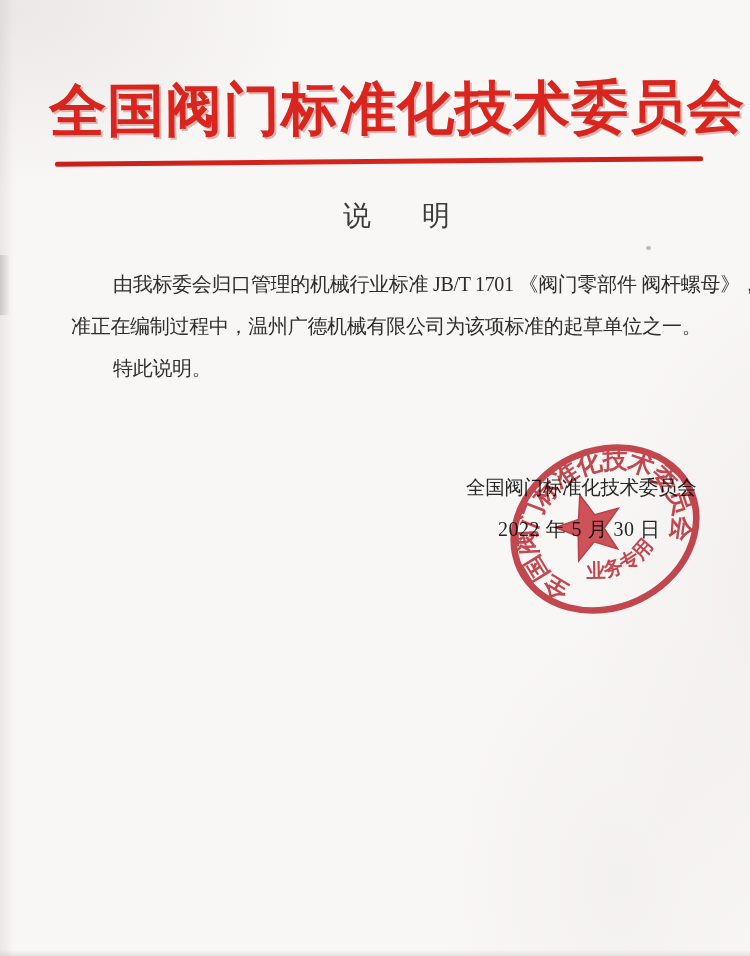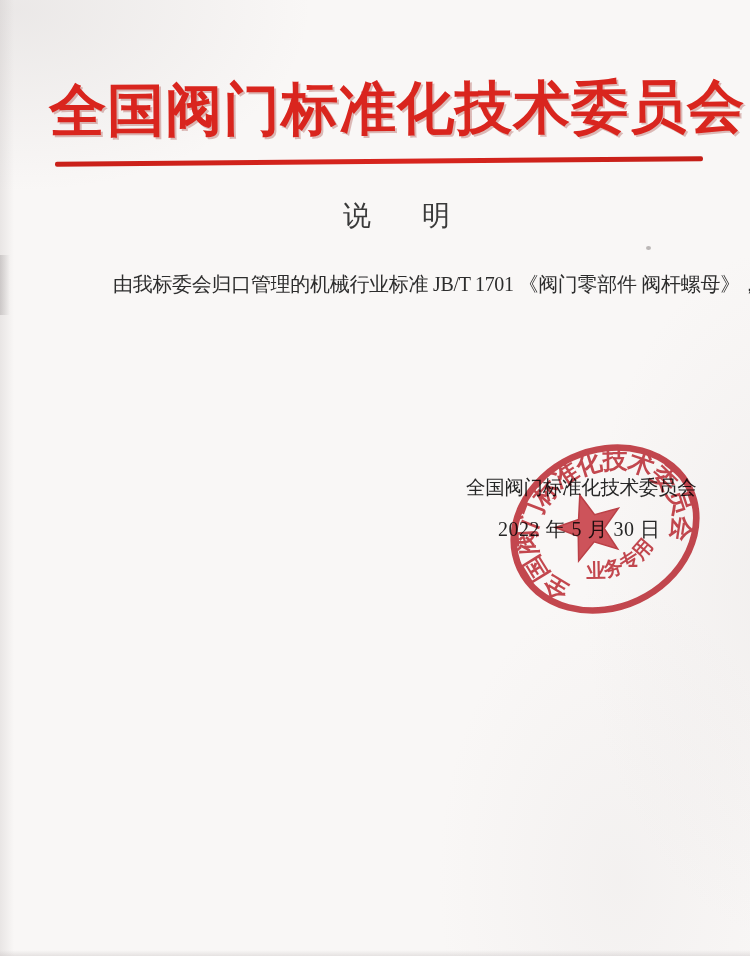--- a/index.html
+++ b/index.html
@@ -83,20 +83,22 @@
   <h1 class="org-title">全国阀门标准化技术委员会</h1>
   <div class="red-rule"></div>
 
   <div class="subject">
     <span>说</span>
     <span>明</span>
   </div>
 
   <div class="body-block">
     <div class="body-line indent">由我标委会归口管理的机械行业标准 JB/T 1701 《阀门零部件 阀杆螺母》，</div>
+    <div class="body-line">准正在编制过程中，温州广德机械有限公司为该项标准的起草单位之一。</div>
+    <div class="body-line indent">特此说明。</div>
   </div>
 
   <div class="sig-org">全国阀门标准化技术委员会</div>
   <div class="sig-date">2022 年 5 月 30 日</div>
 
   <div class="stamp">
     <svg viewBox="0 0 200 168" xmlns="http://www.w3.org/2000/svg">
       <defs>
         <path id="ring-path" d="M 46.4 120.6 A 70 57 0 1 1 153.6 120.6" fill="none"></path>
         <path id="banner-path" d="M 49.8 105.5 A 58 47 0 0 0 150.2 105.5" fill="none"></path>

